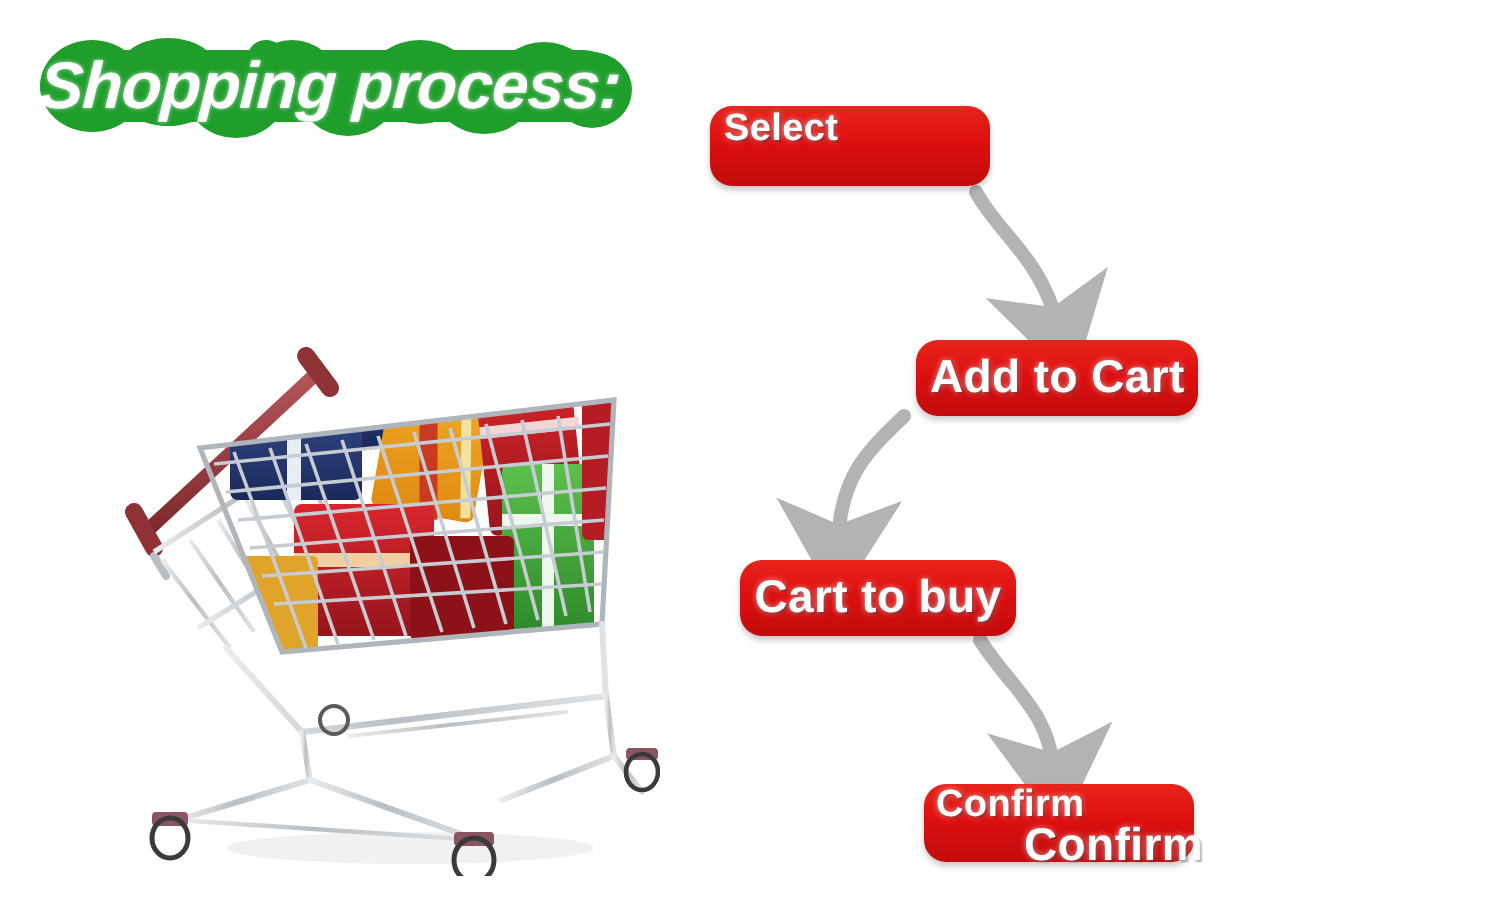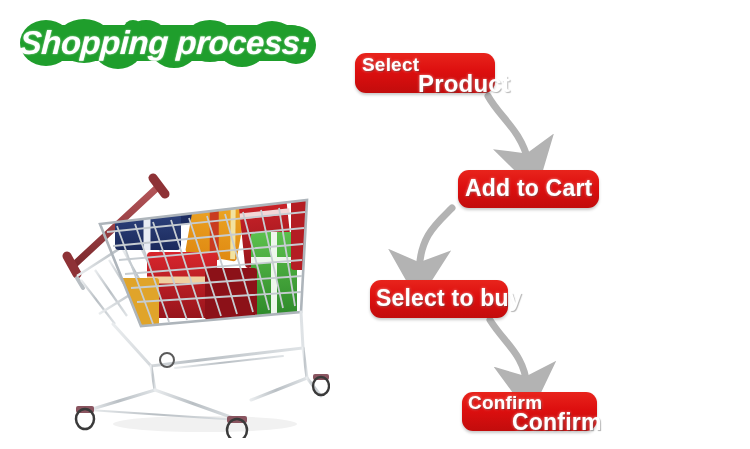--- a/index.html
+++ b/index.html
@@ -287,25 +287,24 @@
         <path d="M0,0 L7.5,4.5 L0,9 L1.8,4.5 Z" fill="#b3b3b3"></path>
       </marker>
     </defs>
     <path d="M488,96 C500,118 520,128 529,163" stroke="#b3b3b3" stroke-width="7" fill="none" stroke-linecap="round" marker-end="url(#ah)"></path>
     <path d="M452,208 C436,224 420,236 419,272" stroke="#b3b3b3" stroke-width="7" fill="none" stroke-linecap="round" marker-end="url(#ah)"></path>
     <path d="M490,320 C505,344 524,354 527,386" stroke="#b3b3b3" stroke-width="7" fill="none" stroke-linecap="round" marker-end="url(#ah)"></path>
   </svg>
 
   <div class="flow-box" id="box-select-product"></div>
   <div class="flow-label" id="label-select">Select</div>
-  <div class="flow-label" id="label-product">Product</div>
 
   <div class="flow-box" id="box-add-to-cart"></div>
   <div class="flow-label" id="label-add-to-cart">Add to Cart</div>
 
   <div class="flow-box" id="box-click-to-buy"></div>
-  <div class="flow-label" id="label-click-to-buy">Select to buy</div>
+  <div class="flow-label" id="label-click-to-buy">Cart to buy</div>
 
   <div class="flow-box" id="box-confirm-payment"></div>
   <div class="flow-label" id="label-confirm">Confirm</div>
   <div class="flow-label" id="label-payment">Confirm</div>
 
 </div>
 
 </body></html>

